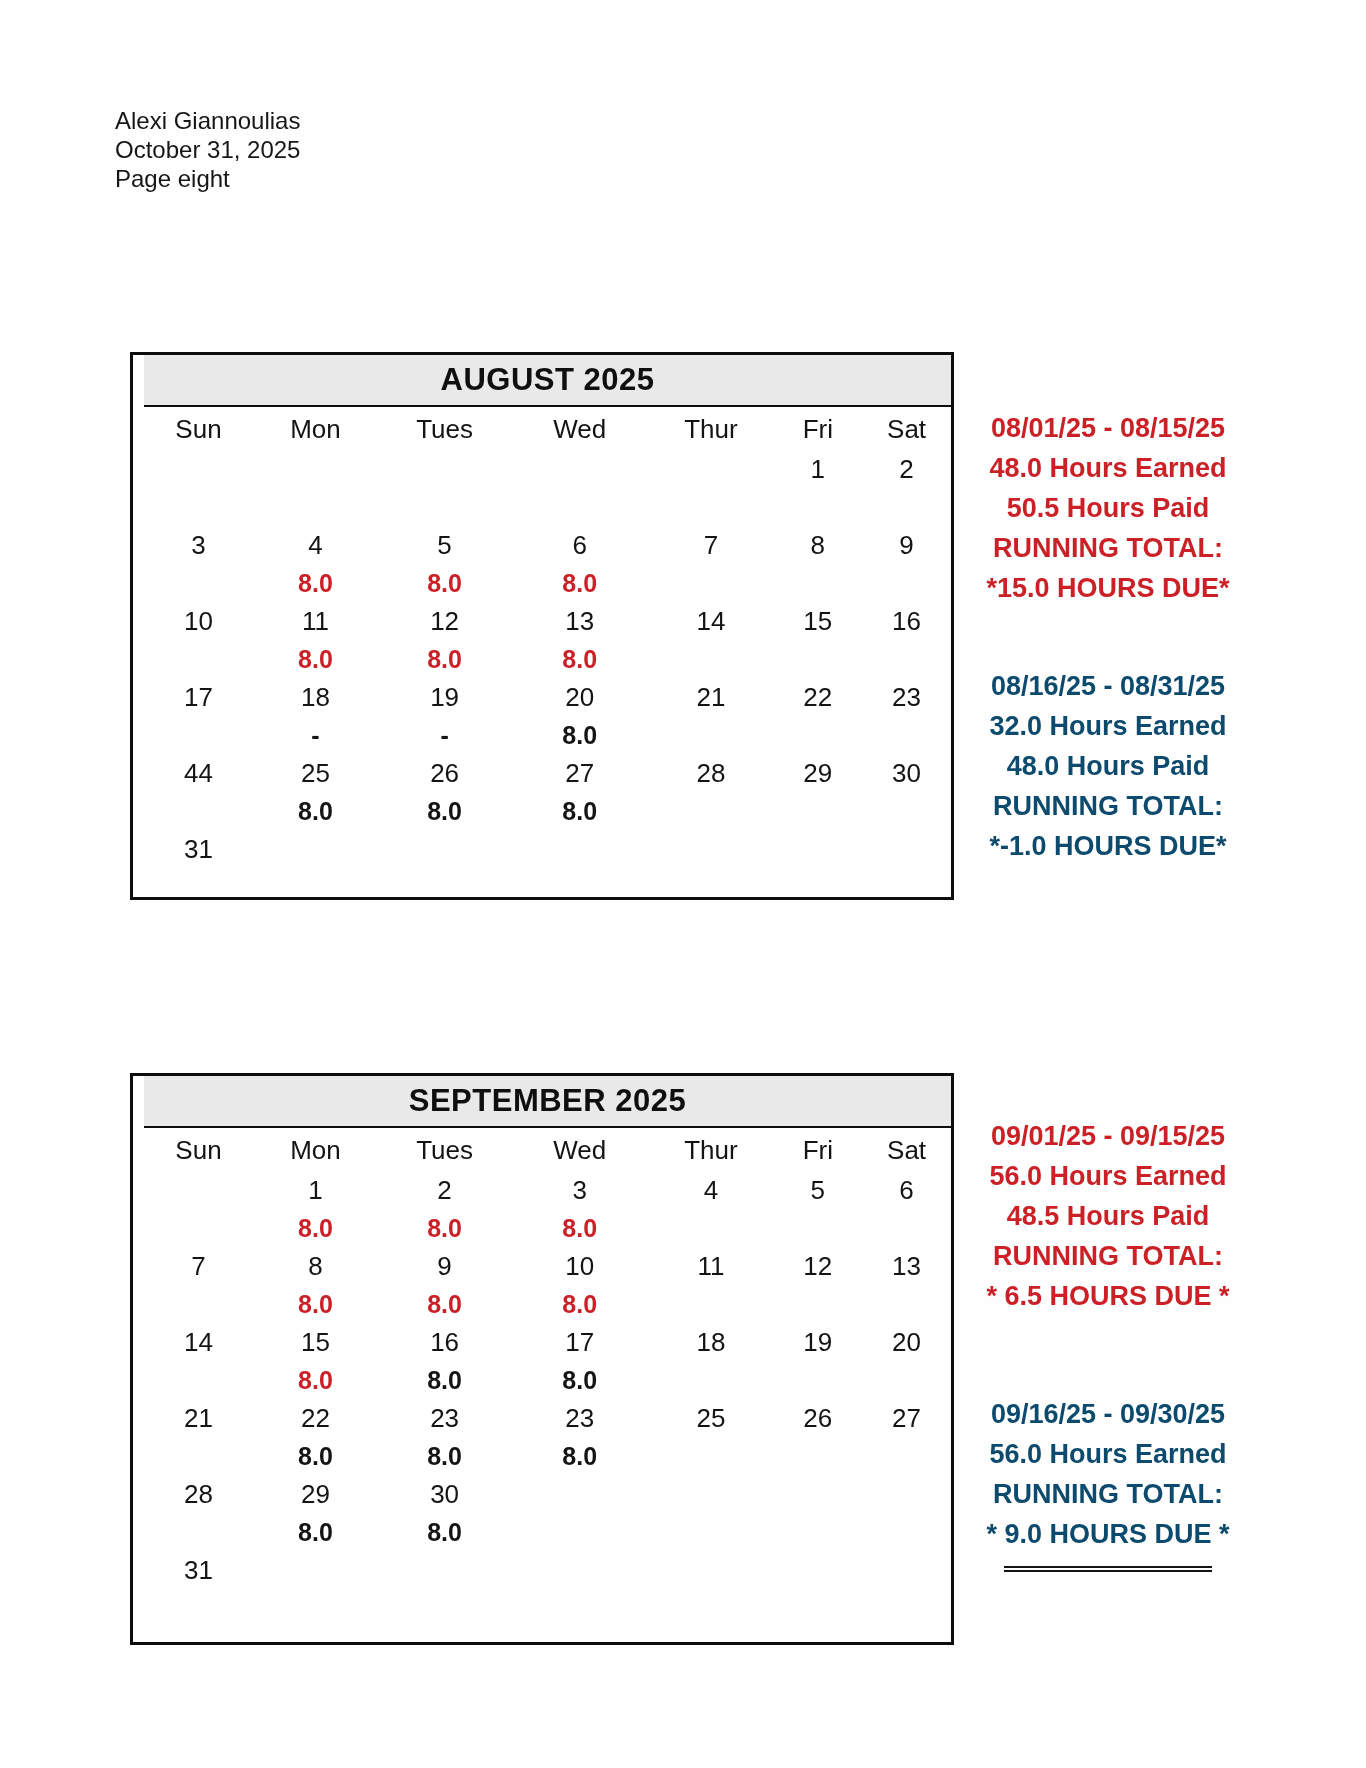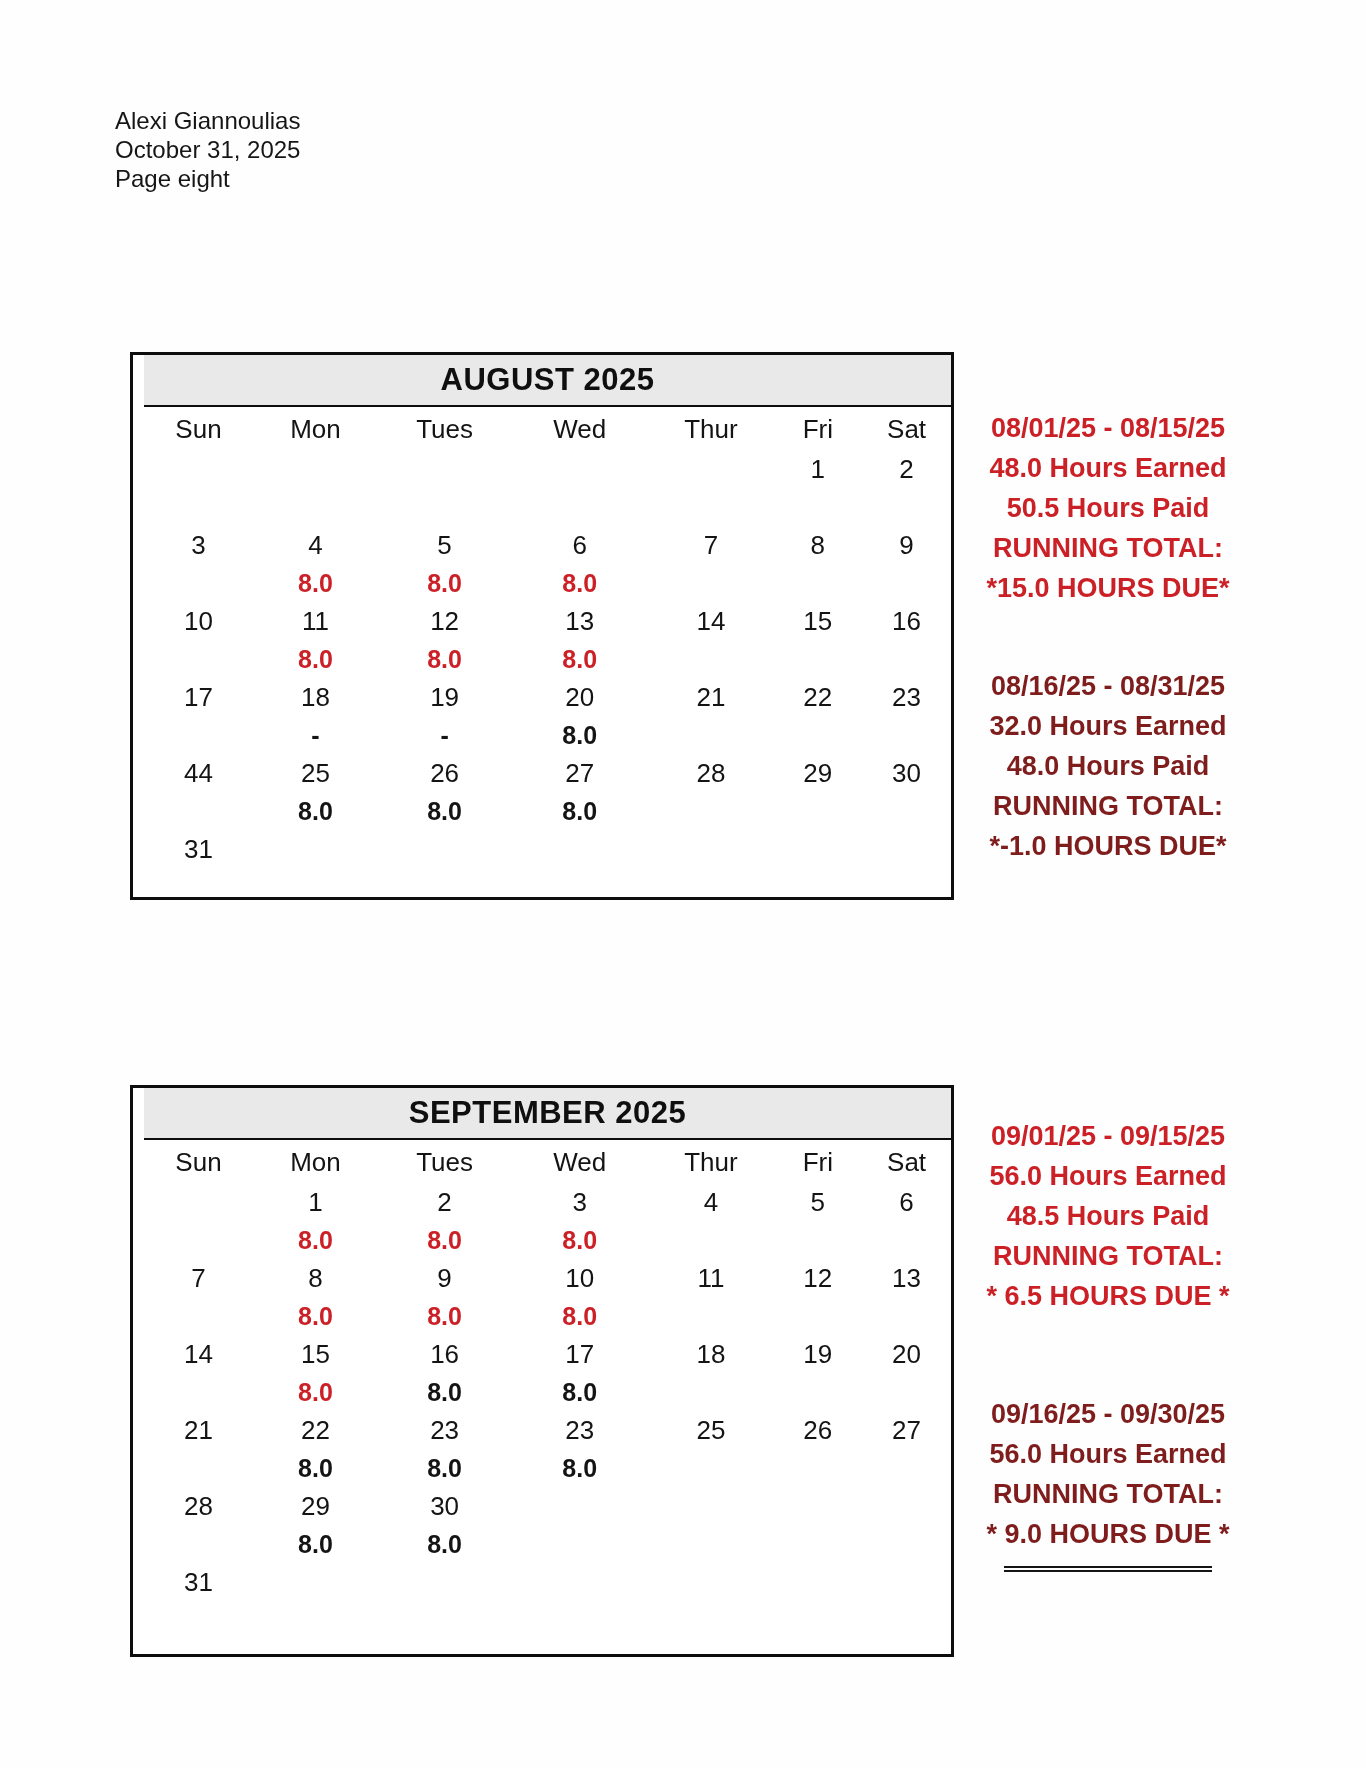--- a/index.html
+++ b/index.html
@@ -18,21 +18,21 @@
   }
   
   .month-section{
     position:absolute;left:130px;width:824px;
     border:3px solid #0d0d0d;
     background:#fff;
     box-sizing:border-box;
     padding-left:11px;
   }
   #month-0{top:352px;height:548px;}
-  #month-1{top:1073px;height:572px;margin-top:12px;}
+  #month-1{top:1073px;height:572px;}
   .month-title-bar{
     background:#e9e9e9;
     border-bottom:2px solid #0d0d0d;
     height:50px;
     display:flex;align-items:center;justify-content:center;
   }
   .month-title{
     font-weight:bold;font-size:31px;letter-spacing:.5px;color:#0f0f0f;
   }
   .weekday-row{display:flex;height:40px;align-items:center;margin-top:2px;}
@@ -52,21 +52,21 @@
   .col0{width:13.5%}.col1{width:15.5%}.col2{width:16.5%}.col3{width:17%}
   .col4{width:15.5%}.col5{width:11%}.col6{width:11%}
   
   .summary-block{
     position:absolute;left:958px;width:300px;
     text-align:center;
     font-weight:bold;font-size:27px;line-height:40px;
     white-space:nowrap;
   }
   .summary-block.red{color:#cc2027;}
-  .summary-block.black{color:#7f1d1d;}
+  .summary-block.black{color:#0c4a6e;}
   #summary-0-0{top:408px;}
   #summary-0-1{top:666px;}
   #summary-1-0{top:1116px;}
   #summary-1-1{top:1394px;}
   .dbl-underline{
     border-bottom:6px double #141414;
     padding-bottom:17px;
   }
 </style>
 </head>

